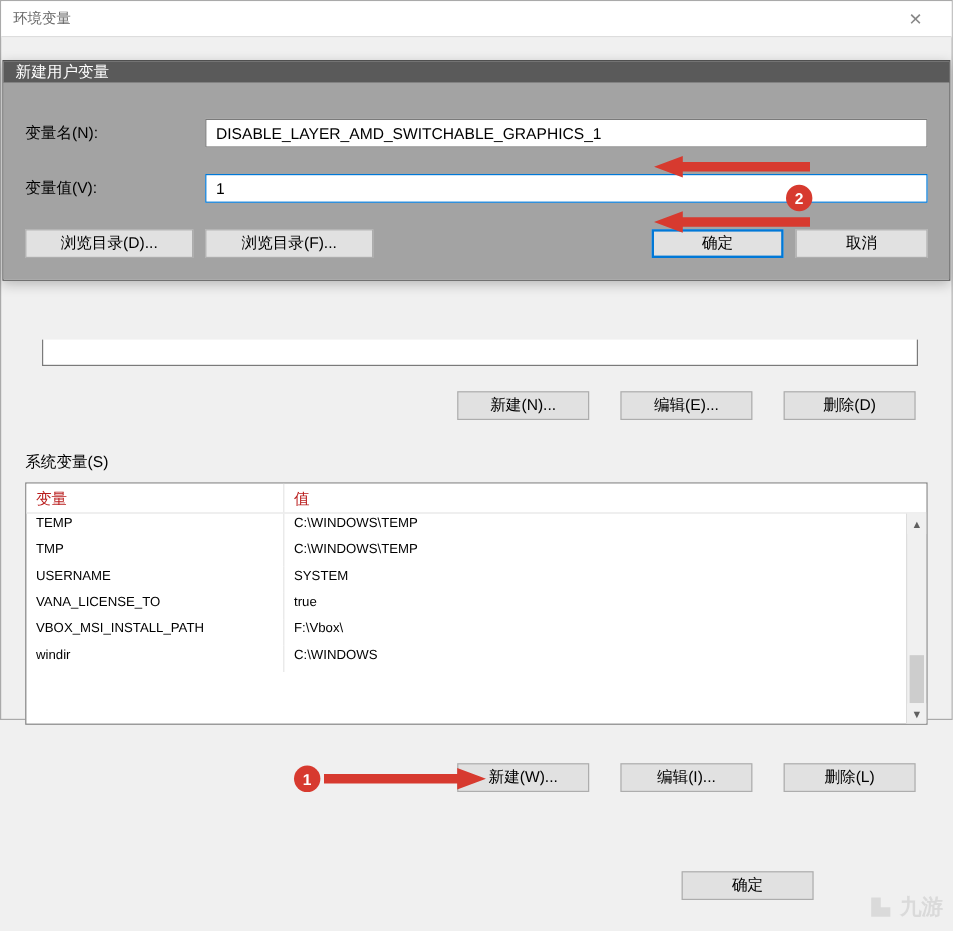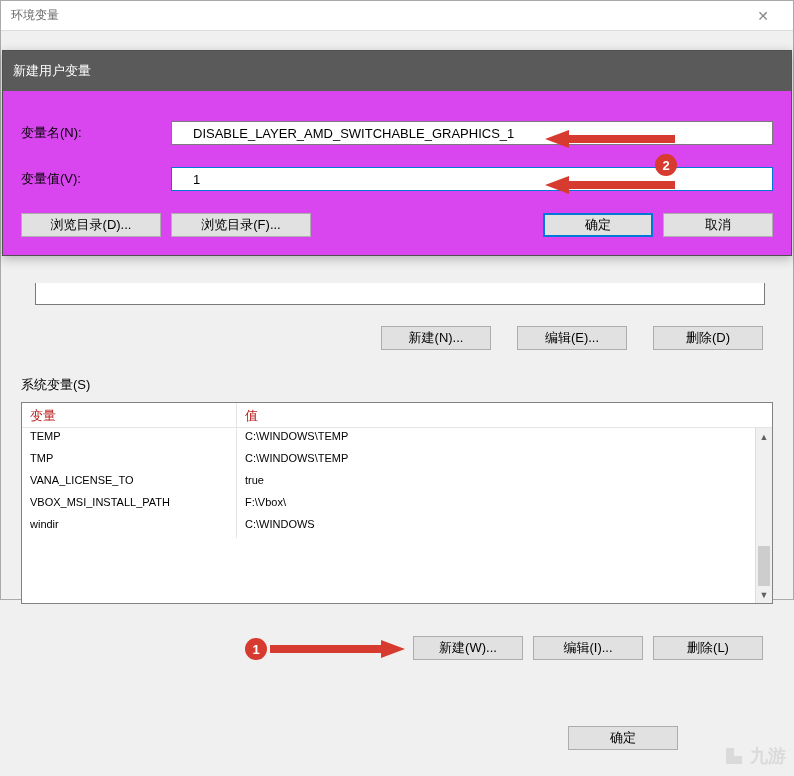--- a/index.html
+++ b/index.html
@@ -4,26 +4,26 @@
 <style>
 * { box-sizing: border-box; margin: 0; padding: 0; }
 body { font-family: "Microsoft YaHei", "Segoe UI", Tahoma, sans-serif; font-size: 13px; background: #f0f0f0; width: 794px; height: 776px; overflow: hidden; position: relative; }
 
 .parent-window { position: absolute; top: 0; left: 0; width: 794px; height: 600px; background: #f0f0f0; border: 1px solid #aaa; }
 .parent-titlebar { height: 30px; display: flex; align-items: center; padding: 0 10px; background: #fff; border-bottom: 1px solid #ddd; }
 .parent-title { color: #666; font-size: 12px; flex: 1; }
 .close-x { width: 40px; text-align: center; color: #888; font-size: 14px; cursor: pointer; }
 
 .child-window { position: absolute; top: 50px; left: 2px; width: 790px; background: #fff; border: 1px solid #505050; box-shadow: 0 3px 10px rgba(0,0,0,0.25); }
-.child-titlebar { height: 40px; background: #5a5a5a; color: #fff; display: flex; align-items: center; padding: 0 10px; font-size: 13px; }
-.child-body { padding: 30px 18px 18px 18px; background: #d946ef; }
+.child-titlebar { height: 18px; background: #5a5a5a; color: #fff; display: flex; align-items: center; padding: 0 10px; font-size: 13px; }
+.child-body { padding: 30px 18px 18px 18px; background: #a3a3a3; }
 
 .form-row { display: flex; align-items: center; margin-bottom: 22px; }
 .form-label { width: 150px; color: #000; }
-.form-input { flex: 1; height: 24px; border: 1px solid #7a7a7a; padding: 0 21px; font-size: 13px; font-family: inherit; outline: none; background: #fff; }
+.form-input { flex: 1; height: 24px; border: 1px solid #7a7a7a; padding: 0 8px; font-size: 13px; font-family: inherit; outline: none; background: #fff; }
 .form-input.focused { border: 1px solid #0078d7; }
 
 .btn { height: 24px; min-width: 110px; padding: 0 14px; border: 1px solid #adadad; background: #e1e1e1; cursor: pointer; font-size: 13px; font-family: inherit; }
 .btn.primary { border: 2px solid #0078d7; background: #e1e1e1; }
 .btn-row { display: flex; gap: 10px; }
 .btn-row.left { justify-content: space-between; }
 .btn-row.right { justify-content: flex-end; }
 .user-btns { position: absolute; top: 325px; right: 30px; display: flex; gap: 26px; }
 .hidden-textarea-border { position: absolute; top: 282px; left: 34px; right: 28px; height: 22px; border: 1px solid #7a7a7a; border-top: none; border-bottom: 1px solid #7a7a7a; background: #fff; }
 
@@ -34,21 +34,21 @@
 .sys-headers div { padding: 4px 8px; font-size: 13px; color: #b91c1c; }
 .col-var { width: 215px; border-right: 1px solid #e5e5e5; }
 .col-val { flex: 1; }
 .sys-rows { overflow-y: auto; height: 177px; }
 .sys-row { display: flex; height: 22px; }
 .sys-row div { padding: 2px 8px; font-size: 11px; white-space: nowrap; overflow: hidden; text-overflow: ellipsis; }
 .scrollbar-fake { position: absolute; right: 0; top: 25px; bottom: 0; width: 17px; background: #f0f0f0; border-left: 1px solid #ddd; }
 .scroll-arrow { height: 17px; background: #f0f0f0; display: flex; align-items: center; justify-content: center; color: #606060; font-size: 9px; }
 .scroll-thumb { position: absolute; left: 2px; right: 2px; bottom: 17px; height: 40px; background: #cdcdcd; }
 
-.sys-btns { position: absolute; top: 635px; right: 30px; display: flex; gap: 10px; }
+.sys-btns { position: absolute; top: 635px; right: 30px; display: flex; gap: 26px; }
 
 .final-ok { position: absolute; top: 725px; right: 115px; }
 
 .arrow-annot { position: absolute; pointer-events: none; }
 .arrow-red { fill: #d73a2f; }
 .badge { position: absolute; width: 22px; height: 22px; border-radius: 50%; background: #d73a2f; color: #fff; display: flex; align-items: center; justify-content: center; font-size: 13px; font-weight: bold; pointer-events: none; }
 
 .watermark { position: absolute; bottom: 8px; right: 8px; color: #ccc; font-size: 18px; font-weight: bold; opacity: 0.6; display: flex; align-items: center; gap: 4px; }
 .watermark svg { width: 24px; height: 24px; }
 </style>
@@ -77,20 +77,24 @@
         <div class="col-val">值</div>
       </div>
       <div class="sys-rows" id="sys-rows">
           <div class="sys-row">
             <div class="col-var">TEMP</div>
             <div class="col-val">C:\WINDOWS\TEMP</div>
           </div>
           <div class="sys-row">
             <div class="col-var">TMP</div>
             <div class="col-val">C:\WINDOWS\TEMP</div>
+          </div>
+          <div class="sys-row">
+            <div class="col-var">USERNAME</div>
+            <div class="col-val">SYSTEM</div>
           </div>
           <div class="sys-row">
             <div class="col-var">VANA_LICENSE_TO</div>
             <div class="col-val">true</div>
           </div>
           <div class="sys-row">
             <div class="col-var">VBOX_MSI_INSTALL_PATH</div>
             <div class="col-val">F:\Vbox\</div>
           </div>
           <div class="sys-row">

